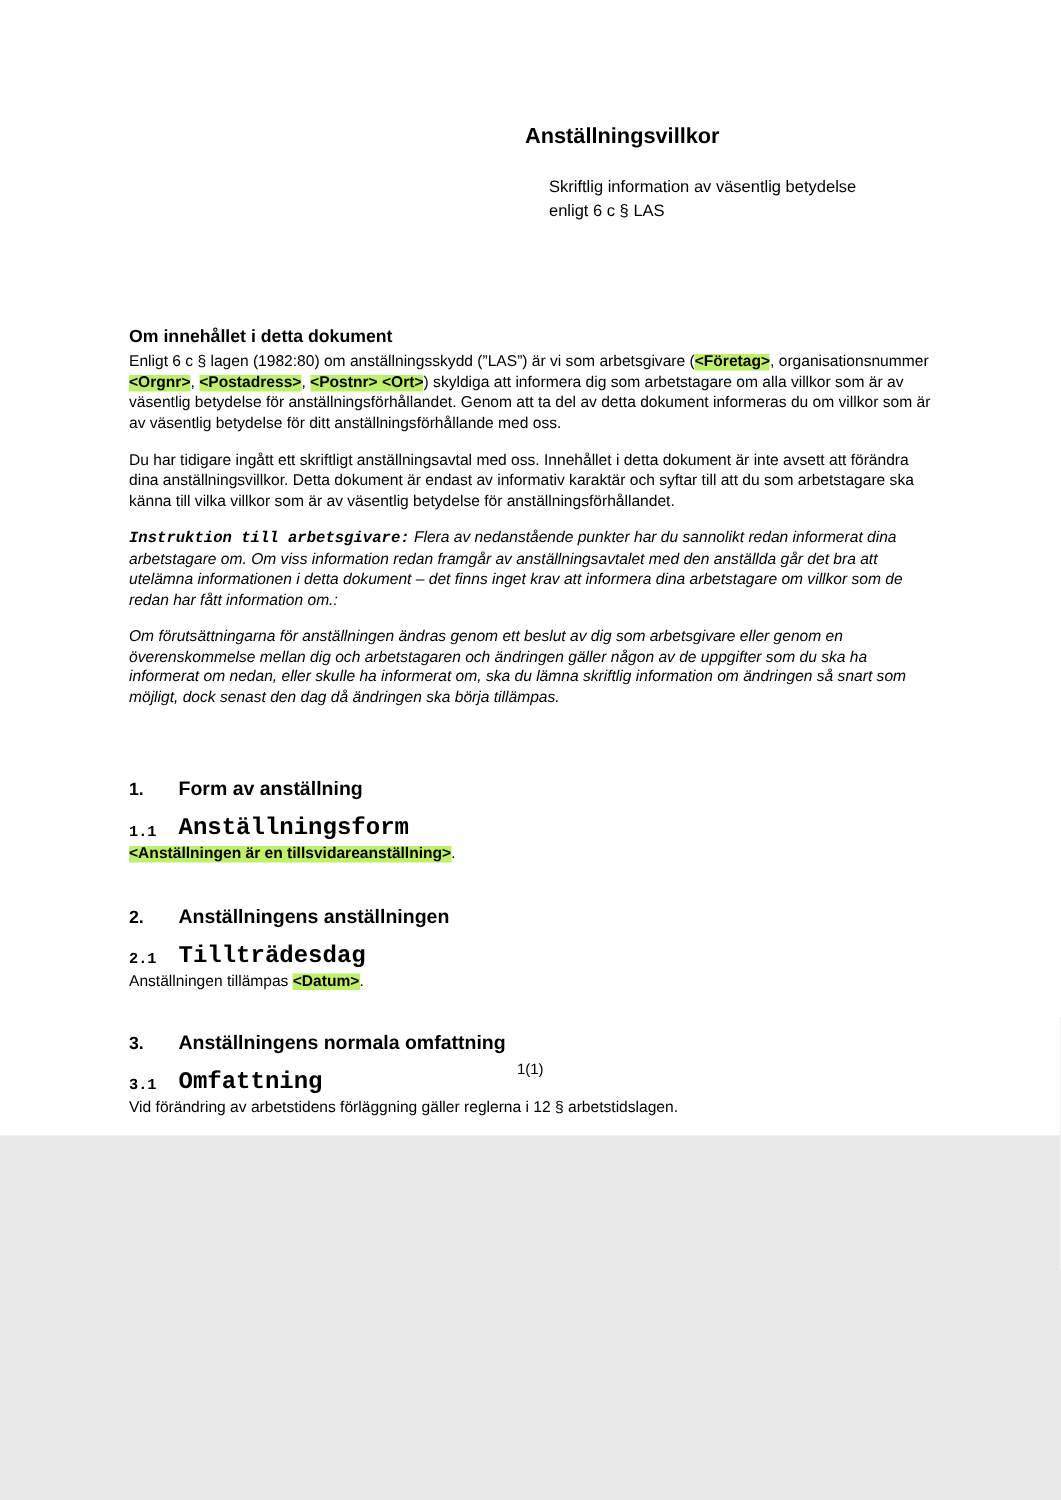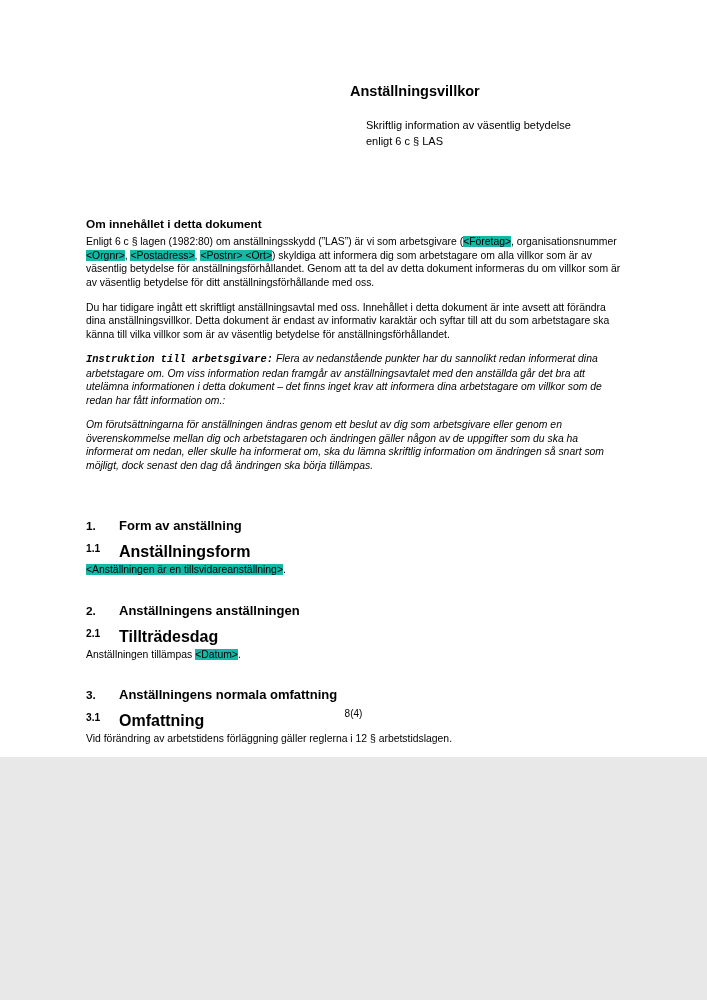--- a/index.html
+++ b/index.html
@@ -66,21 +66,22 @@
     line-height: 1.30;
     margin: 0 0 11px 0;
     color: #000;
   }
   p.italic b {
     font-weight: bold;
     font-style: italic;
     font-family: Liberation Mono, monospace;
   }
   .hl {
-    background: #14b8a6;
+    background: #bef264;
+    font-weight: bold;
   }
 
   .intro-block {
     margin-top: 68px;
   }
 
   
   .num-section {
     margin-top: 26px;
   }
@@ -94,22 +95,23 @@
     font-weight: bold;
     width: 33px;
     flex: 0 0 33px;
   }
   .num-row .num-title {
     font-size: 13px;
     font-weight: bold;
   }
   .sub-row {
     display: flex;
-    align-items: flex-start;
+    align-items: flex-end;
     margin-bottom: 2px;
+    font-family: Liberation Mono, monospace;
   }
   .sub-row .subnum {
     font-size: 10.2px;
     font-weight: bold;
     width: 33px;
     flex: 0 0 33px;
   }
   .sub-row .subtitle {
     font-size: 16px;
     font-weight: bold;
@@ -185,16 +187,16 @@
       <div class="sub-row">
         <span class="subnum">3.1</span>
         <span class="subtitle">Omfattning</span>
       </div>
       <p class="body">Vid förändring av arbetstidens förläggning gäller reglerna i 12 § arbetstidslagen.</p>
     </div>
 
   </div>
 
   <div class="footer">
-    <span>8(4)</span>
+    <span>1(1)</span>
   </div>
 
 </div>
 
 </body></html>

